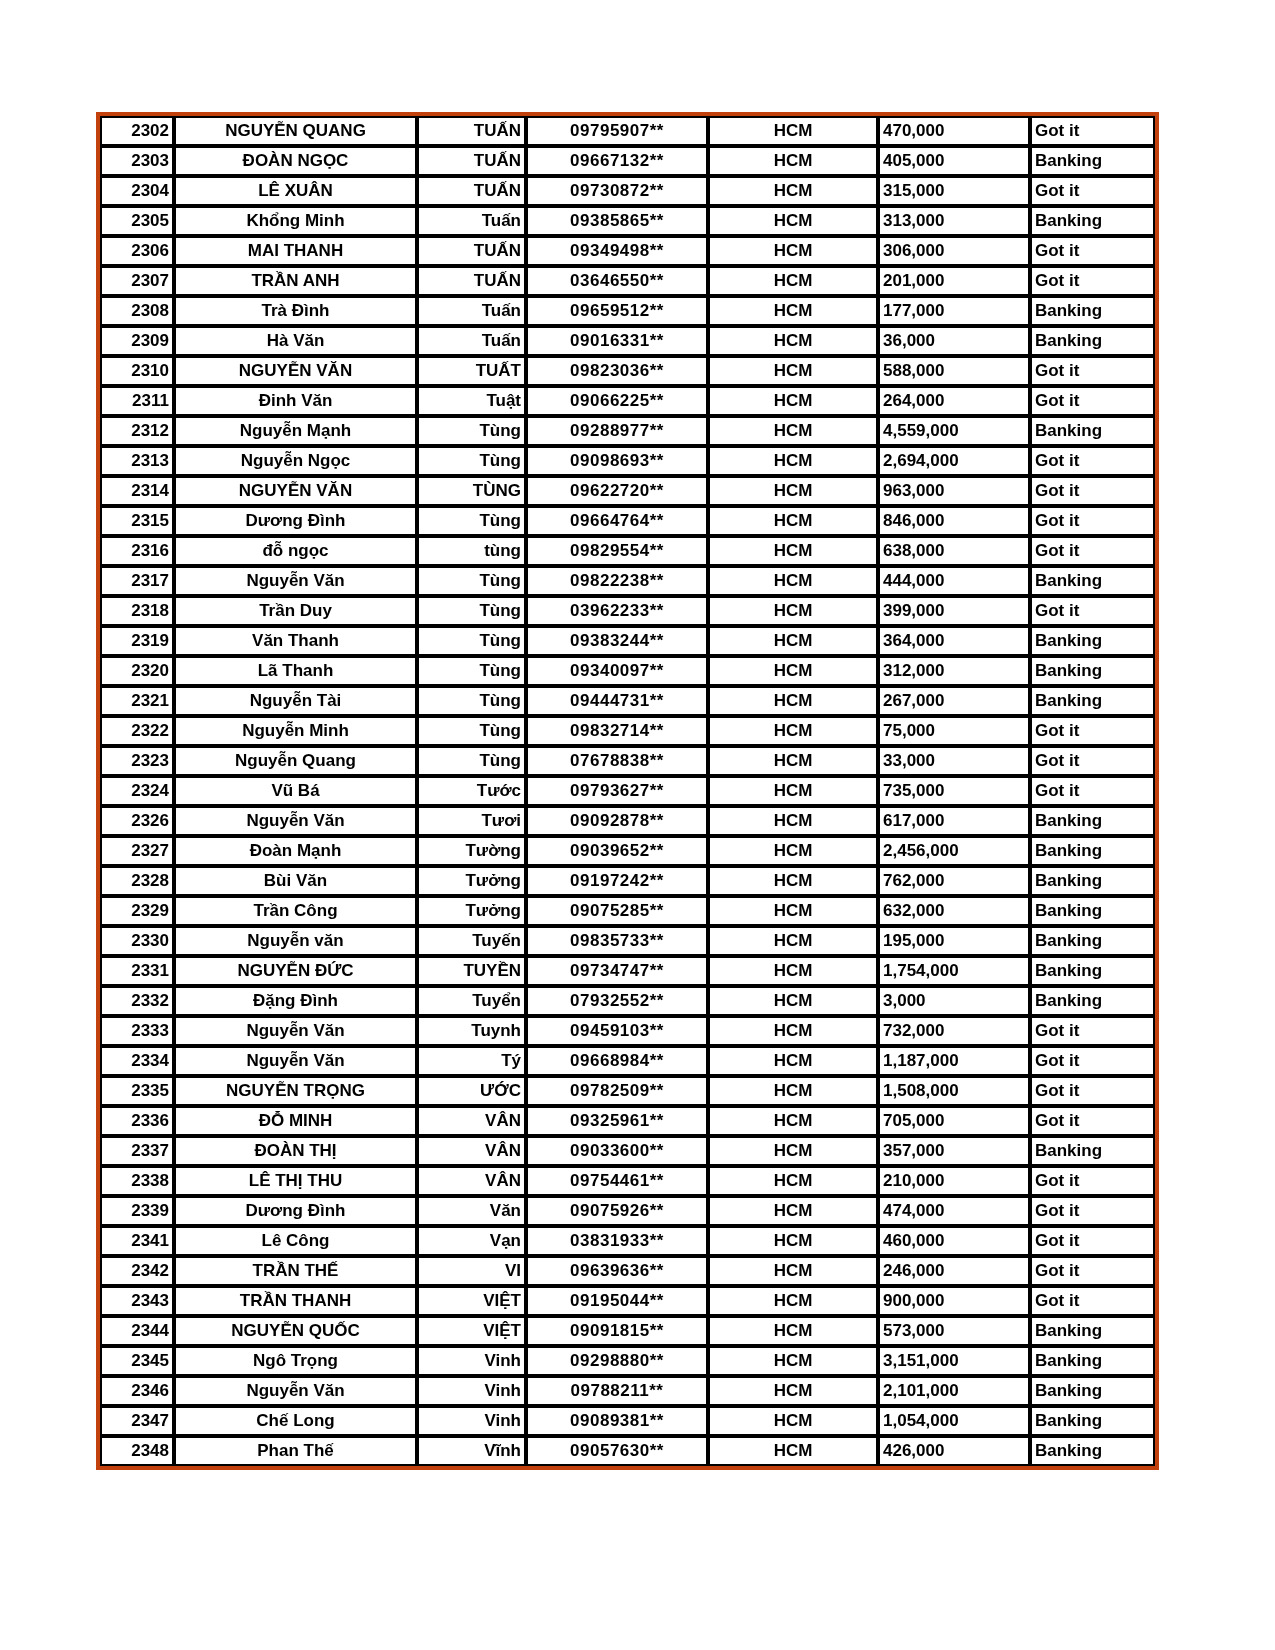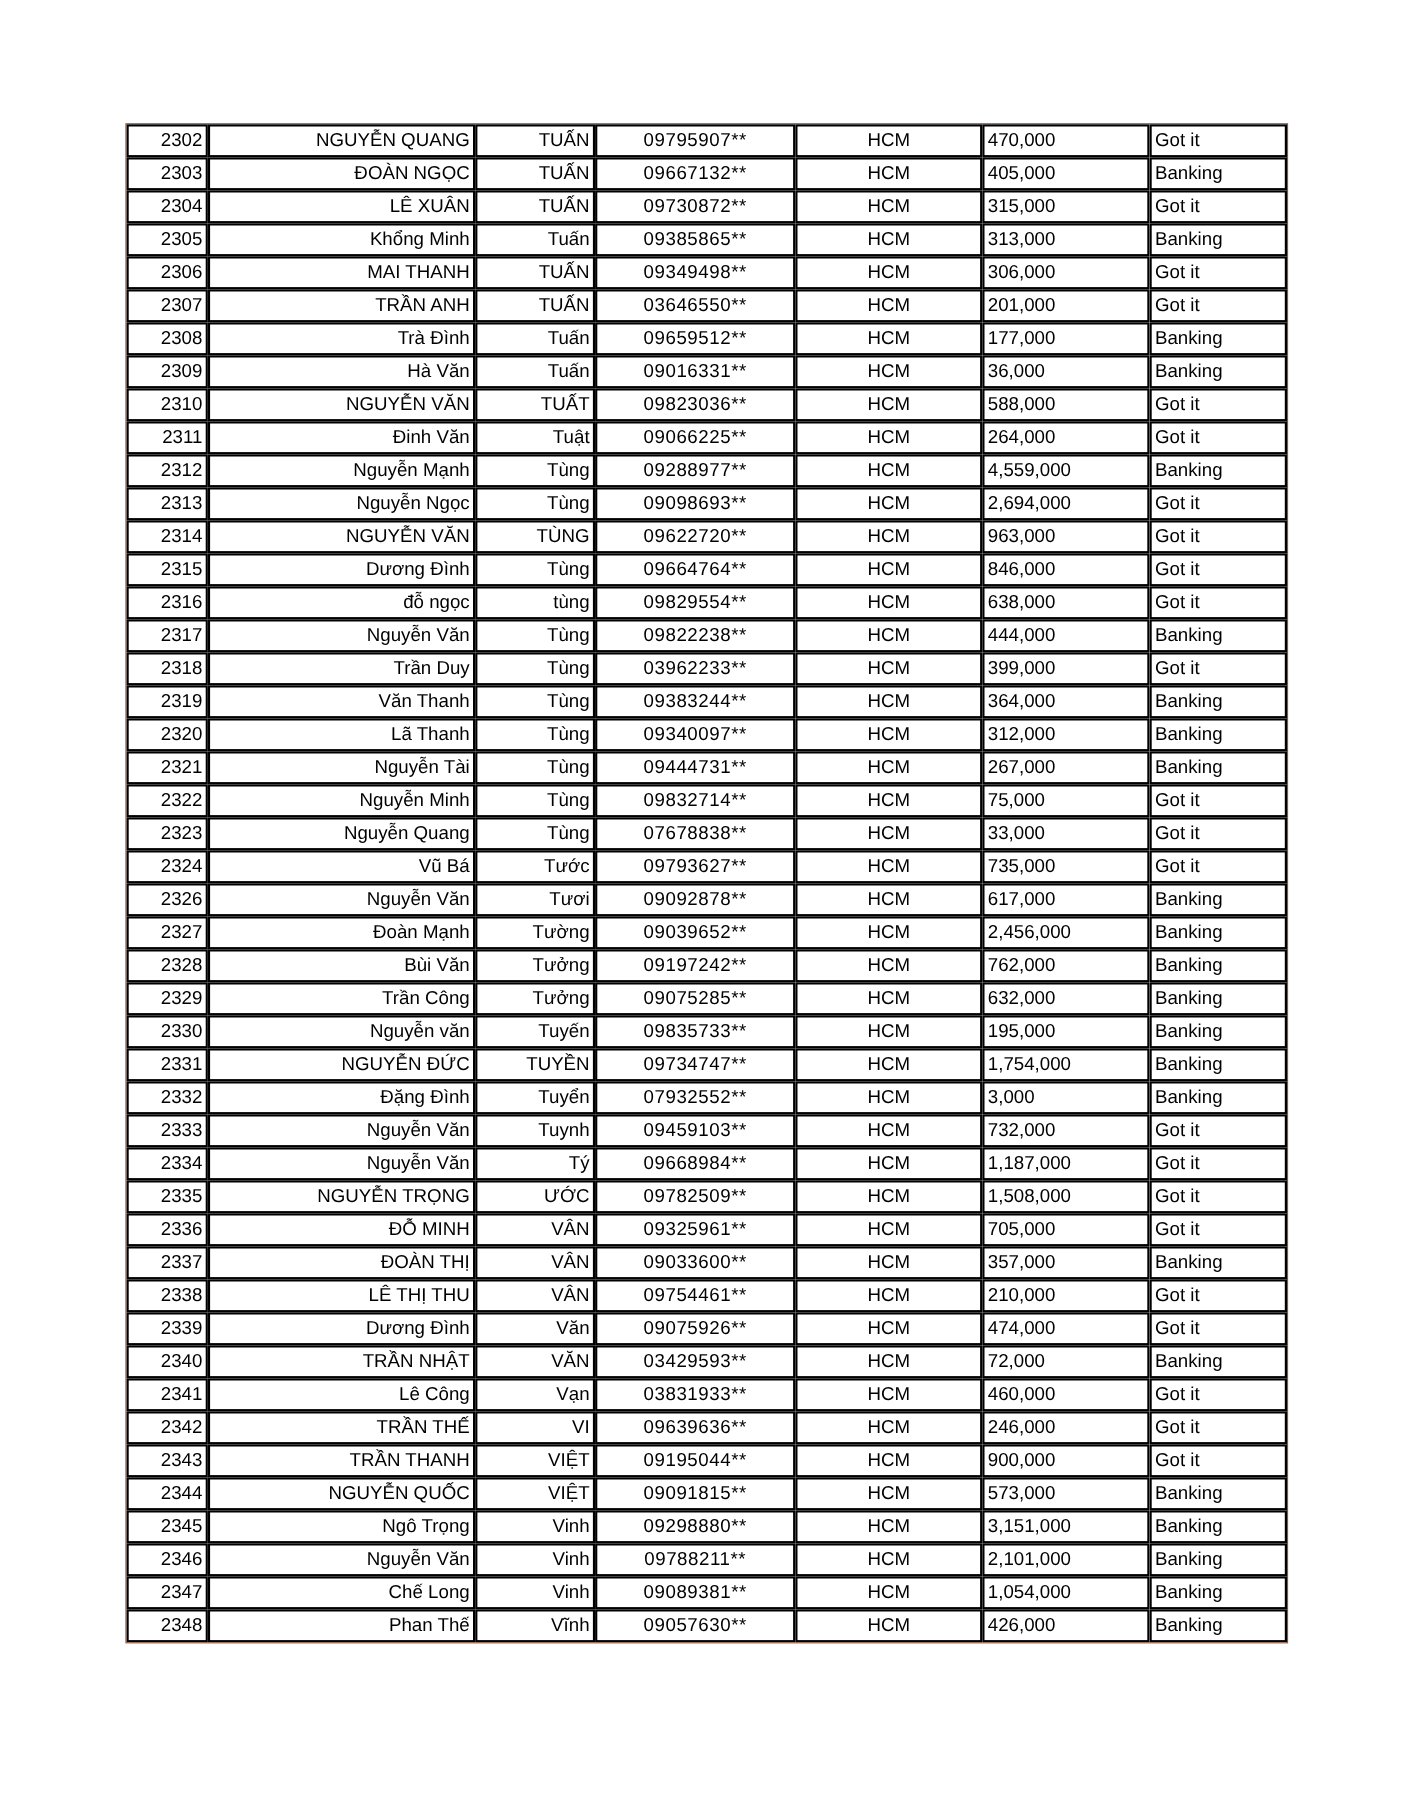--- a/index.html
+++ b/index.html
@@ -15,42 +15,43 @@
   }
   .page {
     position: relative;
     width: 1275px;
     height: 1650px;
     background: #ffffff;
     overflow: hidden;
   }
   table.data-table {
     position: absolute;
-    left: 114px;
+    left: 96px;
     top: 112px;
     border-collapse: separate;
     border-spacing: 0;
     table-layout: fixed;
     width: 1055px;
-    border: 1px solid #c2410c;
+    border: 4px solid #c2410c;
+    font-weight: bold;
   }
   table.data-table td {
     box-sizing: border-box;
     border: 2px solid #000000;
     height: 26.3px;
     padding: 0 3px;
     font-size: 17px;
     line-height: 26px;
     vertical-align: middle;
     white-space: nowrap;
     overflow: hidden;
     background: #ffffff;
   }
   td.col-id     { text-align: right;  padding-right: 4px; }
-  td.col-first_name { text-align: right; }
+  td.col-first_name { text-align: center; }
   td.col-last_name  { text-align: right; }
   td.col-phone  { text-align: center; letter-spacing: 0.5px; }
   td.col-city   { text-align: center; }
   td.col-amount { text-align: left; padding-right: 9px; }
   td.col-status { text-align: left;  padding-left: 9px; }
 </style>
 </head>
 <body>
 
 <div class="page">
@@ -392,29 +393,20 @@
         <tr>
           <td class="col-id">2339</td>
           <td class="col-first_name">Dương Đình</td>
           <td class="col-last_name">Văn</td>
           <td class="col-phone">09075926**</td>
           <td class="col-city">HCM</td>
           <td class="col-amount">474,000</td>
           <td class="col-status">Got it</td>
         </tr>
         <tr>
-          <td class="col-id">2340</td>
-          <td class="col-first_name">TRẦN NHẬT</td>
-          <td class="col-last_name">VĂN</td>
-          <td class="col-phone">03429593**</td>
-          <td class="col-city">HCM</td>
-          <td class="col-amount">72,000</td>
-          <td class="col-status">Banking</td>
-        </tr>
-        <tr>
           <td class="col-id">2341</td>
           <td class="col-first_name">Lê Công</td>
           <td class="col-last_name">Vạn</td>
           <td class="col-phone">03831933**</td>
           <td class="col-city">HCM</td>
           <td class="col-amount">460,000</td>
           <td class="col-status">Got it</td>
         </tr>
         <tr>
           <td class="col-id">2342</td>

